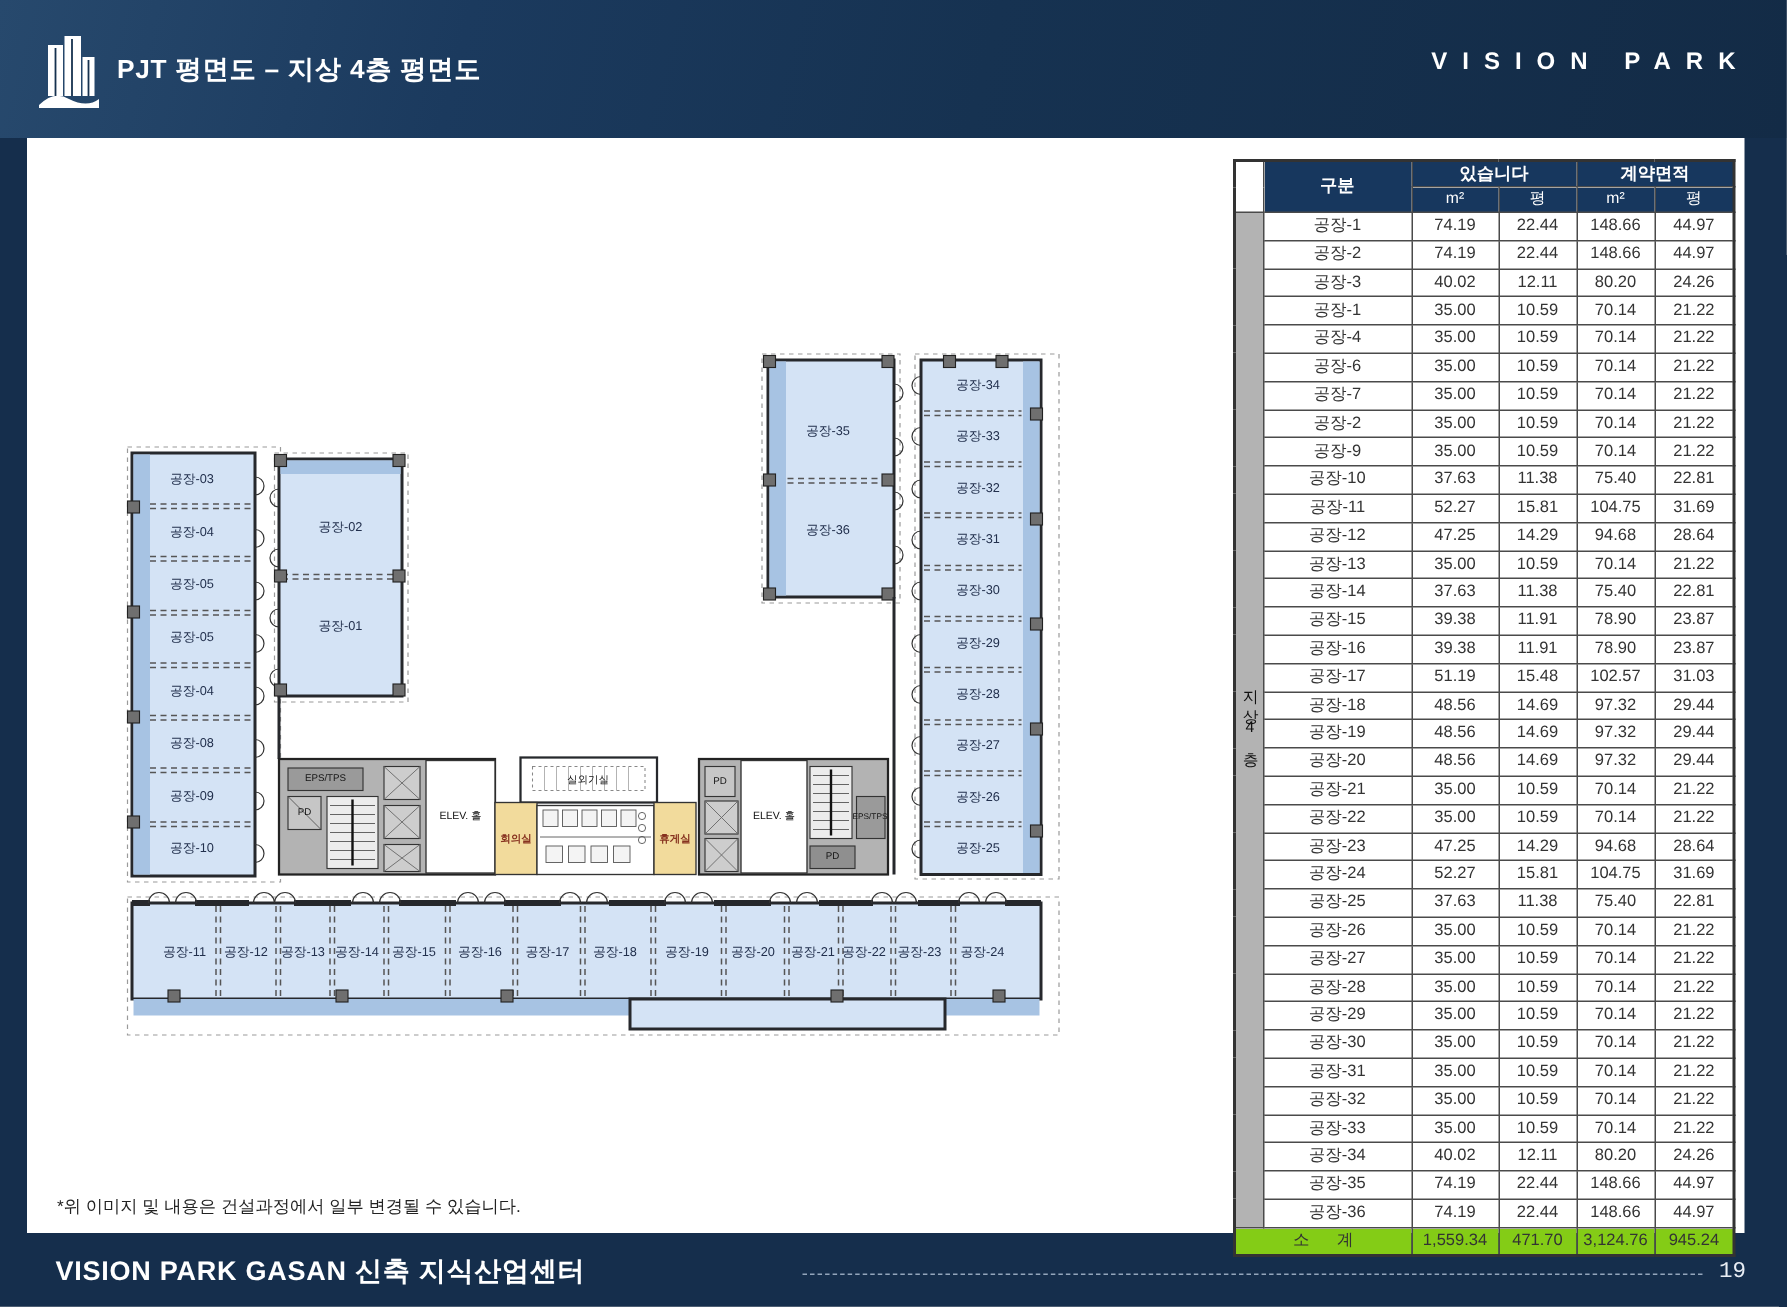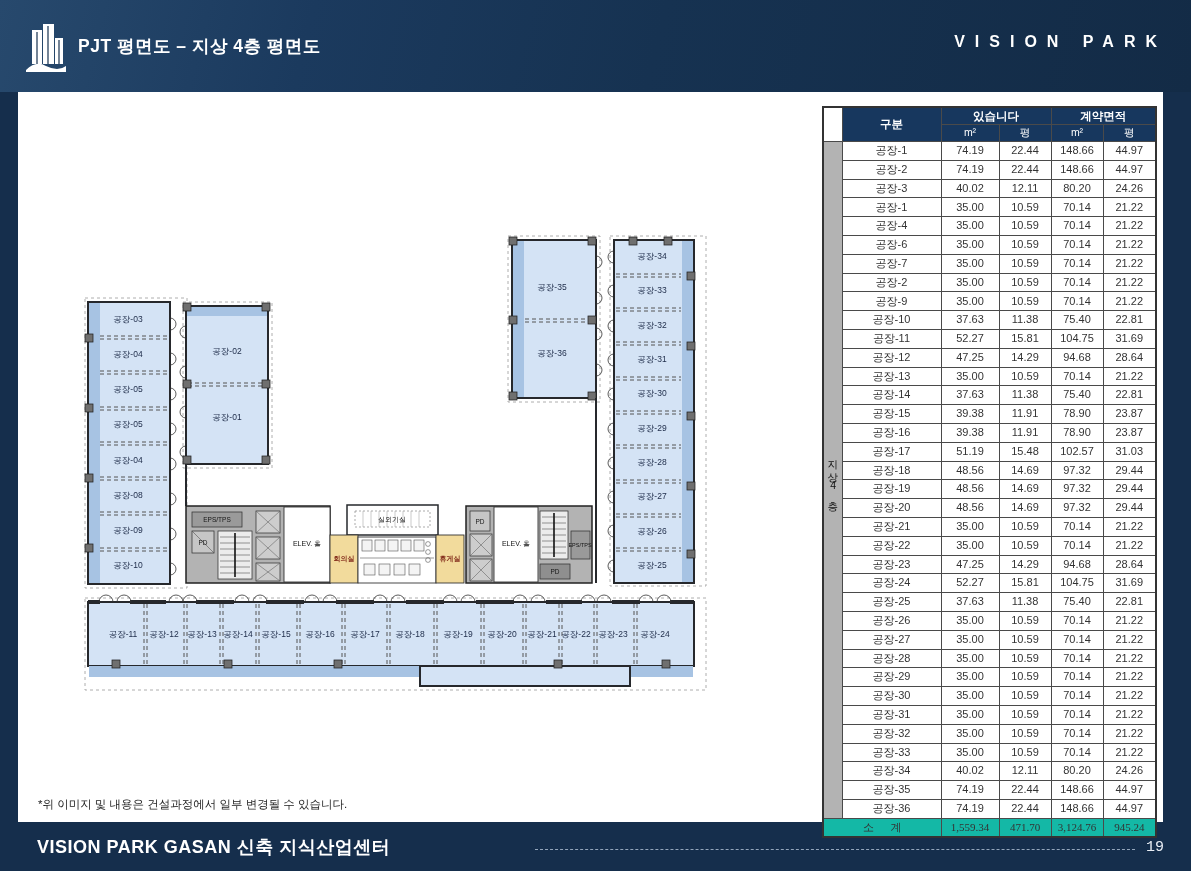--- a/index.html
+++ b/index.html
@@ -29,21 +29,21 @@
 
   
   .area-table{position:absolute;left:784px;top:14px;padding-left:20px;}
   table{border-collapse:collapse;table-layout:fixed;width:333px;font-size:11px;color:#333;border:2px solid #333;}
   td,th{border:1px solid #4a4a4a;text-align:center;padding:0;height:17.8px;line-height:1.05;overflow:hidden;font-weight:normal;}
   thead th{background:#17375E;color:#fff;font-weight:bold;height:16px;font-size:11.5px;}
   thead tr.subhead th{font-size:10.5px;font-weight:normal;}
   td.corner{background:#ffffff;}
   td.band{background:#b3b3b3;vertical-align:middle;}
   .vtext{writing-mode:vertical-rl;text-orientation:upright;margin:0 auto;font-size:10.5px;color:#111;letter-spacing:3px;}
-  tr.subtotal td{background:#14b8a6;font-family:Liberation Serif, serif;}
+  tr.subtotal td{background:#84cc16;}
 
   
   .disclaimer{position:absolute;left:20px;top:705px;font-size:11.5px;color:#222;}
   .footer-title{position:absolute;left:37px;top:835px;color:#fff;font-size:18px;font-weight:bold;letter-spacing:.5px;}
   .footer-line{position:absolute;left:535px;top:849px;width:600px;border-top:1px dashed #93a5bb;}
   .page-num{position:absolute;left:1146px;top:839px;color:#e8edf4;font-size:15px;font-family:Liberation Mono, monospace;}
 </style>
 </head>
 <body>
 

